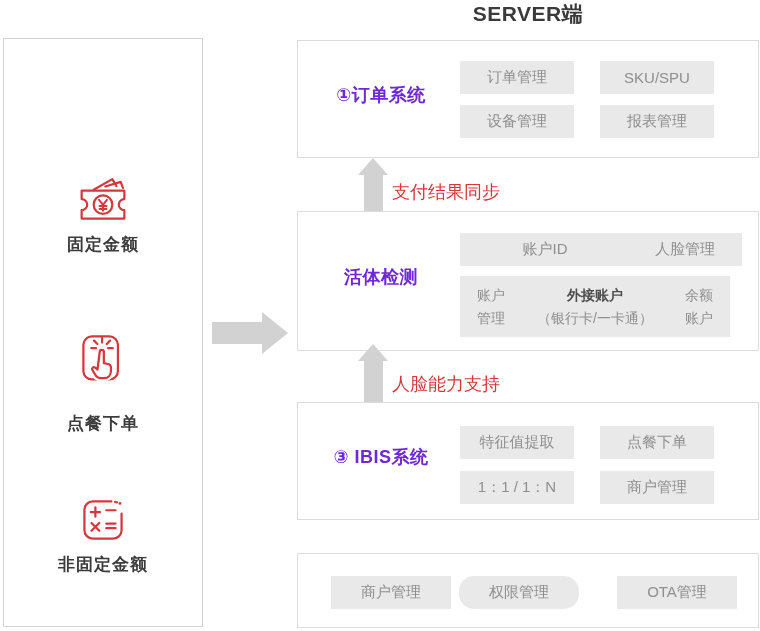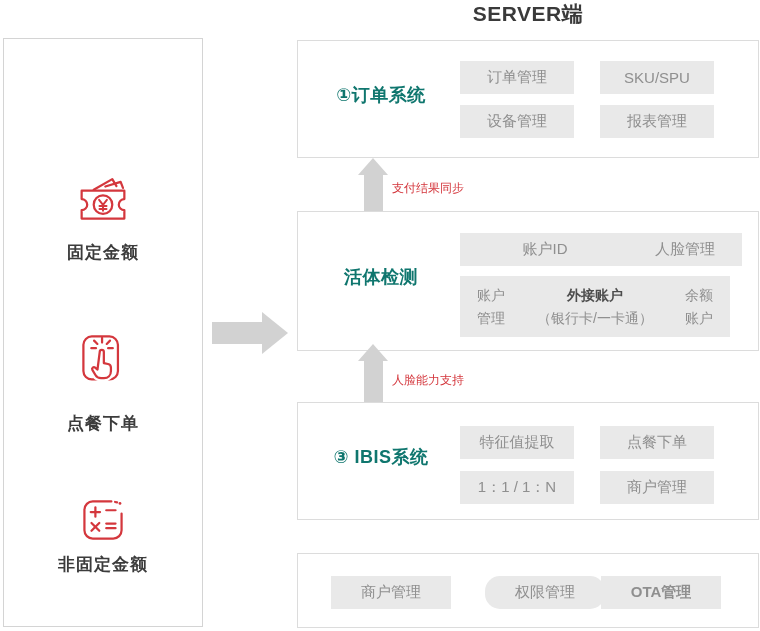--- a/index.html
+++ b/index.html
@@ -28,34 +28,34 @@
     letter-spacing:1px;
   }
   
   .sys-box{
     position:absolute;left:297px;width:462px;background:#fff;
     border:1px solid #dcdcdc;box-sizing:border-box;
   }
   .sys-title{
     position:absolute;left:0;top:0;bottom:8px;width:166px;
     display:flex;align-items:center;justify-content:center;
-    font-size:18px;font-weight:bold;color:#0f766e;letter-spacing:.5px;
+    font-size:18px;font-weight:bold;color:#6d28d9;letter-spacing:.5px;
   }
   .chip{
     position:absolute;width:114px;height:33px;background:#e9e9e9;
     color:#8f8f8f;font-size:15px;
     display:flex;align-items:center;justify-content:center;white-space:nowrap;
   }
   .chip.col1{left:162px;}
   .chip.col2{left:302px;}
   .r1a{top:20px;} .r2a{top:64px;}      
   .r1b{top:21px;padding-left:28px;}                      
   .r1c{top:23px;} .r2c{top:68px;}      
   .chip.bottom{width:120px;top:22px;}
-  .chip.b1{left:33px;} .chip.b2{left:187px;border-radius:15px;} .chip.b3{left:303px;font-weight:bold;}
+  .chip.b1{left:33px;} .chip.b2{left:161px;border-radius:15px;} .chip.b3{left:319px;}
   
   .account-box{
     position:absolute;left:162px;top:64px;width:270px;height:61px;
     background:#e9e9e9;box-sizing:border-box;padding:0 17px;
     display:flex;align-items:center;justify-content:space-between;
     color:#8f8f8f;font-size:14px;
   }
   .account-col{text-align:center;line-height:1.6;white-space:nowrap;}
   .account-col .bold-line{font-weight:bold;color:#4d4d4d;}
   
@@ -69,32 +69,32 @@
   .up-arrow.a1{top:158px;} .up-arrow.a1 .shaft{height:45px;}
   .up-arrow.a2{top:344px;} .up-arrow.a2 .shaft{height:51px;}
   .right-arrow{position:absolute;left:212px;top:312px;display:flex;align-items:center;}
   .right-arrow .shaft{width:50px;height:22px;background:#d2d2d2;}
   .right-arrow .head{
     width:0;height:0;
     border-top:21px solid transparent;border-bottom:21px solid transparent;
     border-left:26px solid #d2d2d2;
   }
   .flow-label{
-    position:absolute;left:392px;color:#d4373d;font-size:12px;white-space:nowrap;
+    position:absolute;left:392px;color:#d4373d;font-size:18px;white-space:nowrap;
   }
   .flow-label.l1{top:180px;} .flow-label.l2{top:372px;}
 </style>
 </head>
 <body>
 
 <div class="page-title">SERVER端</div>
 
 <div class="left-panel">
 
-  <div class="client-item" style="top:135px;gap:8px;">
+  <div class="client-item" style="top:135px;">
     <svg class="icon" width="56" height="52" viewBox="0 0 60 56" fill="none" stroke="#d4373d" stroke-width="2.4" stroke-linecap="round" stroke-linejoin="round">
       <path d="M20,17 L40,5.5 L44.5,13"></path>
       <path d="M32.5,13.5 L49,8.5 L51.5,15"></path>
       <path d="M7,18 H53 V27 A6,6 0 0 0 53,39 V48 H7 V39 A6,6 0 0 0 7,27 Z"></path>
       <circle cx="30" cy="33" r="10"></circle>
       <path d="M25.8,27.8 L30,33.2 L34.2,27.8" stroke-width="2.1"></path>
       <path d="M30,33.2 V39.6" stroke-width="2.1"></path>
       <path d="M26.2,34.4 H33.8" stroke-width="2.1"></path>
       <path d="M26.2,37.6 H33.8" stroke-width="2.1"></path>
     </svg>

